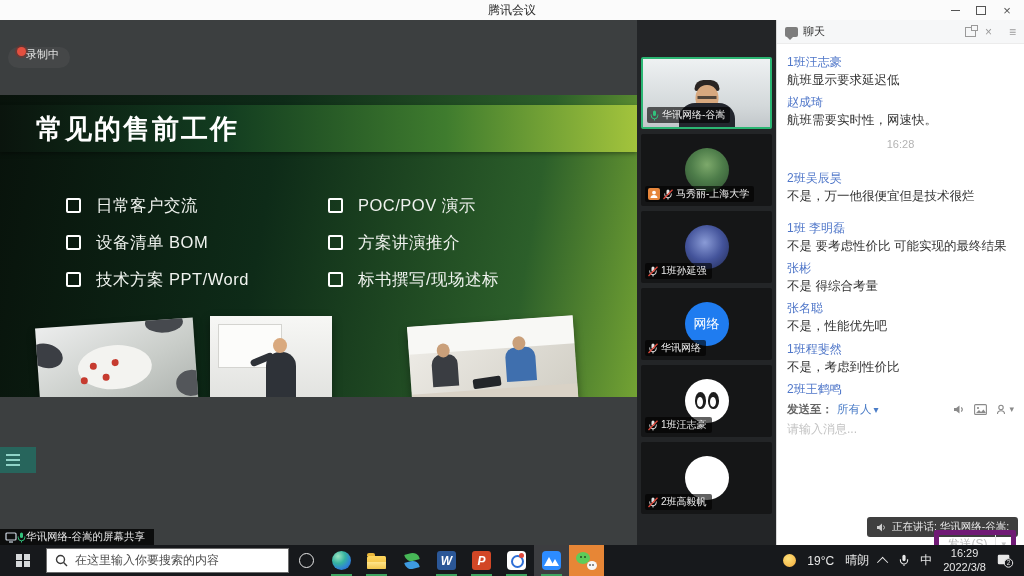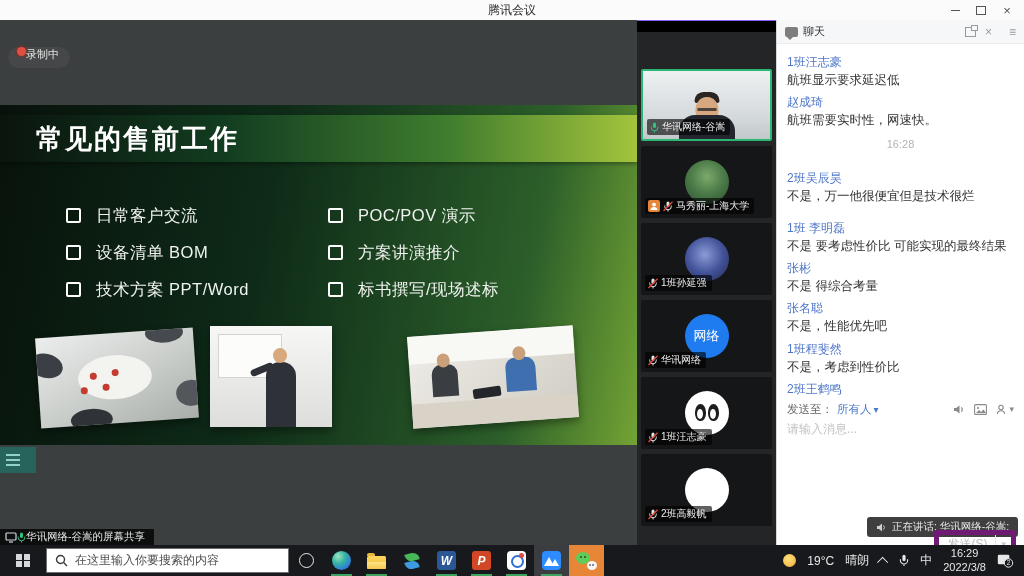--- a/index.html
+++ b/index.html
@@ -16,21 +16,21 @@
   .ico-max{width:8px;height:7px;border:1px solid #555;}
   .ico-close{font-size:13px;line-height:1;color:#555;}
 
   
   #share{left:0;top:20px;width:637px;height:525px;background:#3c3f40;}
   #recpill{left:8px;top:27px;height:21px;background:#454748;border-radius:11px;display:flex;
     align-items:flex-start;padding:0 11px 0 9px;}
   .rec-dot{width:9px;height:9px;border-radius:50%;background:#e34f3f;box-shadow:0 0 0 2px rgba(150,40,30,.4);}
   #recpill span{font-size:11px;color:#e3e3e3;}
 
-  #slide{left:0;top:85px;width:637px;height:340px;
+  #slide{left:0;top:75px;width:637px;height:302px;
     background:linear-gradient(100deg,#08120b 0%,#0e2b18 40%,#2c5f2a 78%,#7fae35 100%);overflow:hidden;padding-left:22px;}
   #slide-titleband{position:absolute;left:0;top:10px;width:637px;height:47px;display:flex;align-items:center;
     background:linear-gradient(90deg,#0a140d 0%,#123c20 35%,#3f7c2e 70%,#a3c43c 100%);
     box-shadow:0 2px 4px rgba(0,0,0,.35);}
   #slide-title{padding-left:36px;font-size:27px;font-weight:bold;color:#fff;letter-spacing:2px;}
   #bullets{position:absolute;left:0;top:92px;width:637px;}
   .bul-col{position:absolute;top:0;}
   #bul-left{left:66px;} #bul-right{left:328px;}
   .bul-row{display:flex;align-items:center;height:37px;}
   .chk{width:11px;height:11px;border:2px solid #fff;border-radius:2px;margin-right:15px;flex:none;}
@@ -61,21 +61,21 @@
   #slide-nav{left:0;top:427px;width:30px;height:26px;background:#27655c;display:flex;flex-direction:column;
     justify-content:center;gap:3px;padding-left:6px;}
   #slide-nav i{display:block;width:14px;height:2px;background:#8fd3c7;}
 
   #sharebar{left:0;top:509px;height:16px;background:#0c0d0d;display:inline-flex;align-items:center;
     padding:0 9px 0 5px;}
   #sharebar span{font-size:10.5px;color:#e8e8e8;white-space:nowrap;}
 
   
   #videos{left:637px;top:20px;width:139px;height:525px;background:#232527;
-    display:flex;flex-direction:column;align-items:center;padding-top:37px;box-sizing:border-box;gap:5px;margin-top:12px;}
+    display:flex;flex-direction:column;align-items:center;padding-top:37px;box-sizing:border-box;gap:5px;}
   .tile{width:131px;height:72px;background:#151617;border-radius:2px;position:relative;flex:none;
     display:flex;align-items:center;justify-content:center;box-sizing:border-box;}
   .tile.speaking{border:2px solid #2bb673;}
   .vscene{position:absolute;inset:0;background:linear-gradient(180deg,#eef1f2 0%,#d3d8da 70%,#c2c7ca 100%);overflow:hidden;}
   .vs-body{position:absolute;bottom:0;left:50%;transform:translateX(-50%);width:56px;height:24px;background:#23262e;border-radius:16px 16px 0 0;}
   .vs-head{position:absolute;bottom:16px;left:50%;transform:translateX(-50%);width:23px;height:26px;background:#d7a87f;border-radius:48% 48% 44% 44%;}
   .vs-hair{position:absolute;bottom:36px;left:50%;transform:translateX(-50%);width:25px;height:11px;background:#2a2523;border-radius:12px 12px 3px 3px;}
   .vs-glass{position:absolute;bottom:28px;left:50%;transform:translateX(-50%);width:19px;height:3px;background:rgba(35,35,35,.75);}
   .avatar{width:44px;height:44px;border-radius:50%;position:relative;overflow:hidden;flex:none;}
   .av-photo-green{background:radial-gradient(circle at 50% 38%,#7da96b 0%,#4e7d4a 45%,#2c4d30 100%);}
@@ -106,21 +106,21 @@
   .hdr-menu{font-size:12px;color:#9a9a9a;line-height:1;margin-left:8px;}
 
   #chat-msgs{position:absolute;left:0;top:24px;width:100%;height:352px;padding:4px 10px;box-sizing:border-box;overflow:hidden;}
   .msg-name{color:#5077c9;font-size:12px;margin:6px 0 1px;}
   .msg-text{color:#333;font-size:12.5px;line-height:1.3;}
   .msg-time{text-align:center;color:#b3b3b3;font-size:11px;margin:9px 0 20px;}
   .gap-after{margin-bottom:16px;}
 
   #sendto-row{position:absolute;left:0;top:378px;width:100%;height:22px;display:flex;align-items:center;
     padding:0 10px;box-sizing:border-box;gap:4px;}
-  #sendto-label{font-size:11.5px;color:#666;}
+  #sendto-label{font-size:11.5px;color:#666;font-weight:bold;}
   #sendto-value{font-size:11.5px;color:#4a7cc7;}
   .caret-down::after{content:"▾";font-size:10px;color:#4a7cc7;margin-left:2px;}
   .sendto-icons{margin-left:auto;display:flex;align-items:center;gap:9px;}
   .member-caret::after{content:"▾";font-size:9px;color:#8a8a8a;}
   #chat-input{position:absolute;left:0;top:402px;width:100%;padding:0 10px;box-sizing:border-box;border:none;outline:none;
     font-size:12px;color:#444;background:transparent;font-family:inherit;}
   #chat-input::placeholder{color:#c3c3c3;}
   #send-row{position:absolute;right:8px;top:510px;display:flex;align-items:center;border:5px solid #701a75;border-radius:2px;height:18px;}
   #send-btn{font-size:12px;color:#bcbcbc;padding:0 8px;}
   #send-caret{font-size:9px;color:#c6c6c6;border-left:1px solid #e3e3e3;padding:0 5px;height:100%;display:flex;align-items:center;}

